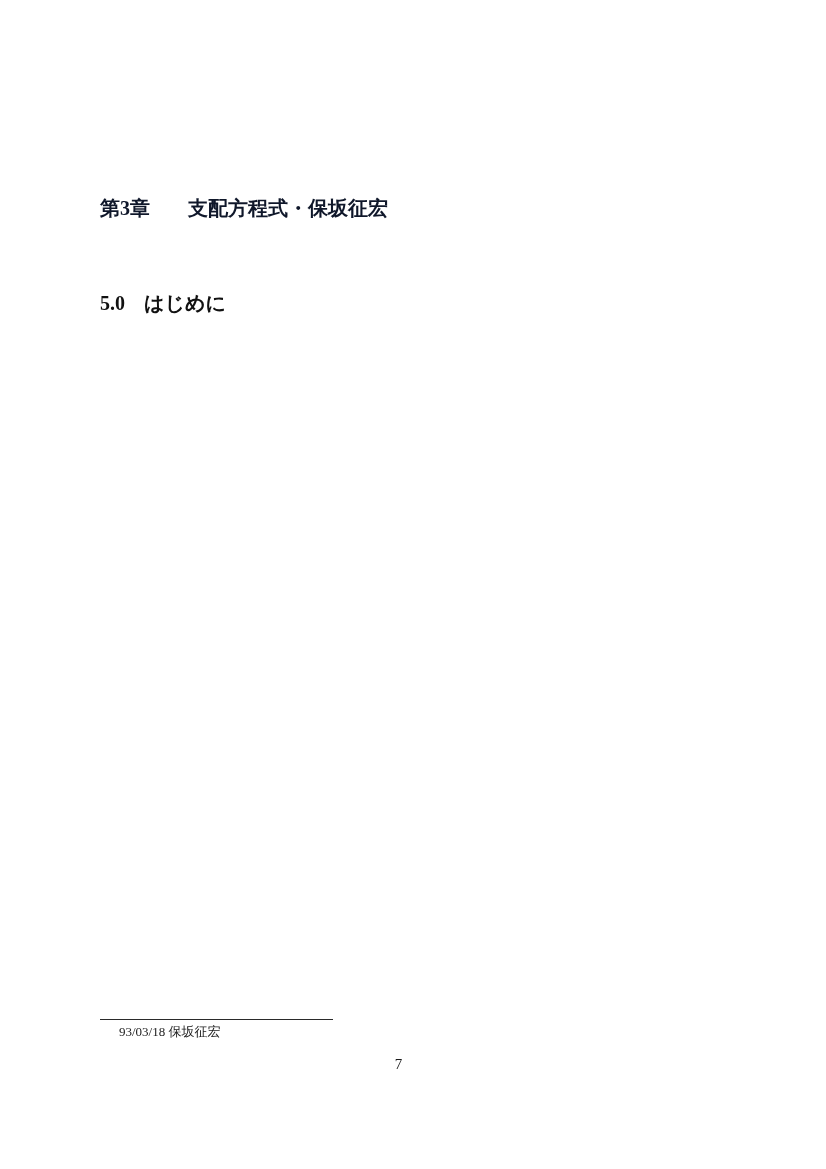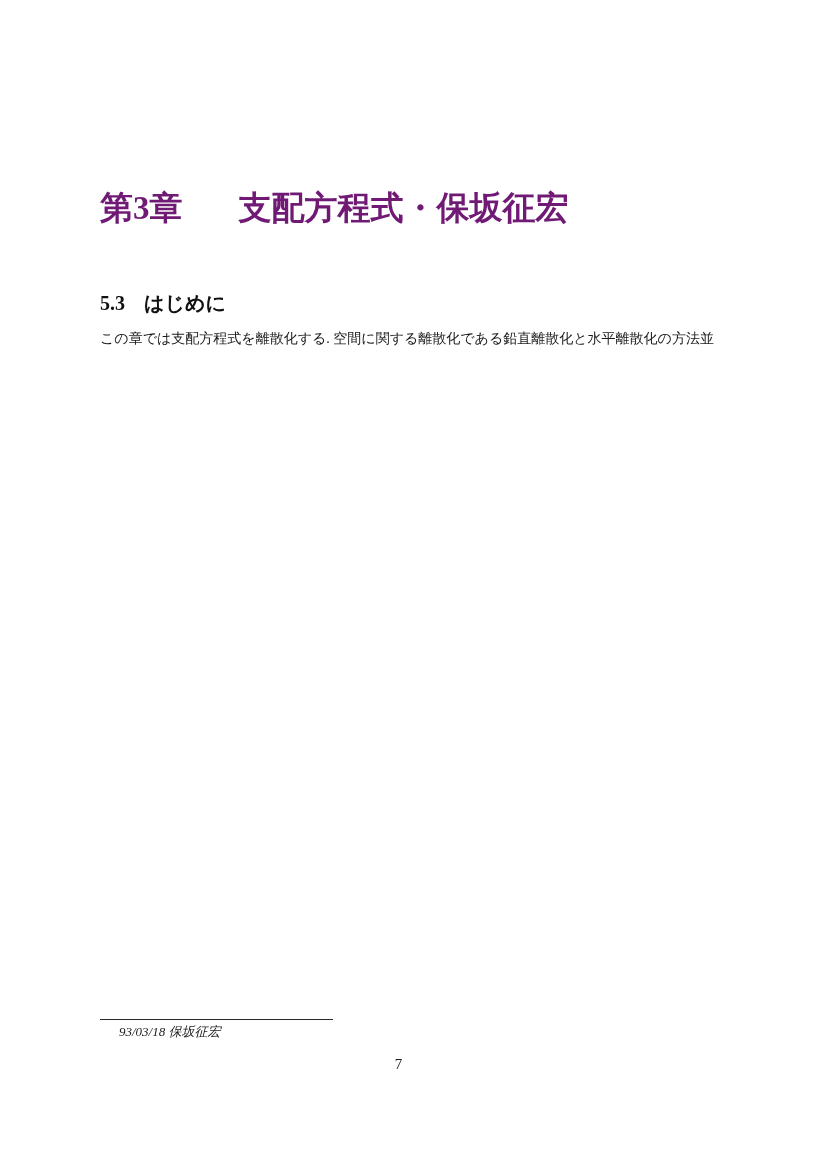--- a/index.html
+++ b/index.html
@@ -16,27 +16,27 @@
     font-family: "Liberation Serif", "DejaVu Serif", serif;
     overflow: hidden;
   }
   .chapter-heading {
     position: absolute;
     left: 100px;
     top: 188px;
     margin: 0;
     font-family: "Liberation Sans", "DejaVu Sans", sans-serif;
     font-weight: bold;
-    font-size: 33px;
+    font-size: 20px;
     line-height: 40px;
     white-space: nowrap;
     display: flex;
     align-items: baseline;
-    gap: 56px;
-    color: #701a75;
+    gap: 38px;
+    color: #0f172a;
   }
   .latin-num {
     font-family: "Liberation Serif", "DejaVu Serif", serif;
     font-weight: bold;
   }
   .section-heading {
     position: absolute;
     left: 100px;
     top: 290px;
     margin: 0;
@@ -73,21 +73,20 @@
     border-top: 1px solid #2a2a2a;
   }
   .footnote {
     position: absolute;
     left: 119px;
     top: 1023px;
     font-size: 13px;
     line-height: 17px;
     color: #1a1a1a;
     white-space: nowrap;
-    font-style: italic;
   }
   .page-number {
     position: absolute;
     left: 100px;
     top: 1056px;
     width: 597px;
     text-align: center;
     font-size: 15px;
     color: #1a1a1a;
   }
@@ -96,26 +95,25 @@
 <body>
 
 <div class="page">
 
   <h1 class="chapter-heading">
       <span class="chapter-number-group"><span>第</span><span class="latin-num">3</span><span>章</span></span>
       <span class="chapter-title">支配方程式・保坂征宏</span>
     </h1>
 
   <h2 class="section-heading">
-      <span class="latin-num section-number">5.3</span>
+      <span class="latin-num section-number">5.0</span>
       <span class="section-title">はじめに</span>
     </h2>
 
   <p class="body-paragraph">
-    <span class="para-line">この章では支配方程式を離散化する. 空間に関する離散化である鉛直離散化と水平離散化の方法並</span>
   </p>
 
   <div class="footnote-rule"></div>
 
   <div class="footnote">93/03/18 保坂征宏</div>
 
   <div class="page-number">7</div>
 
 </div>
 

